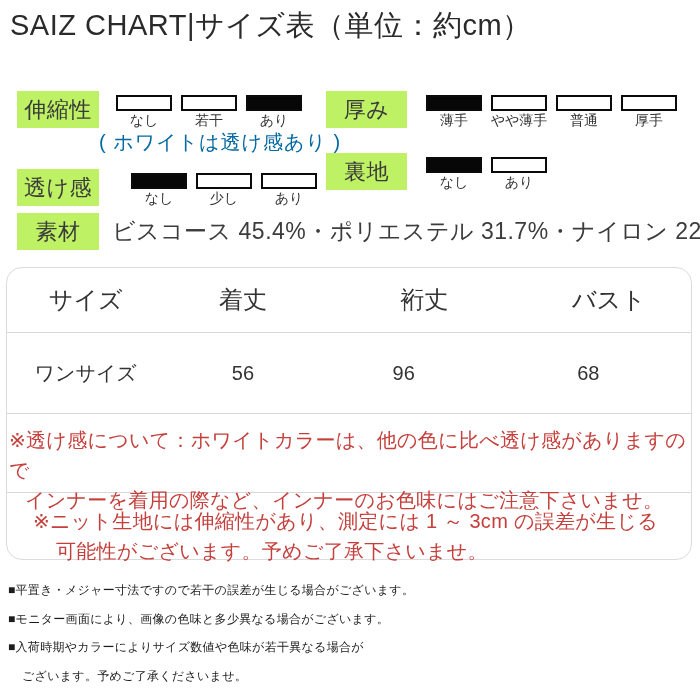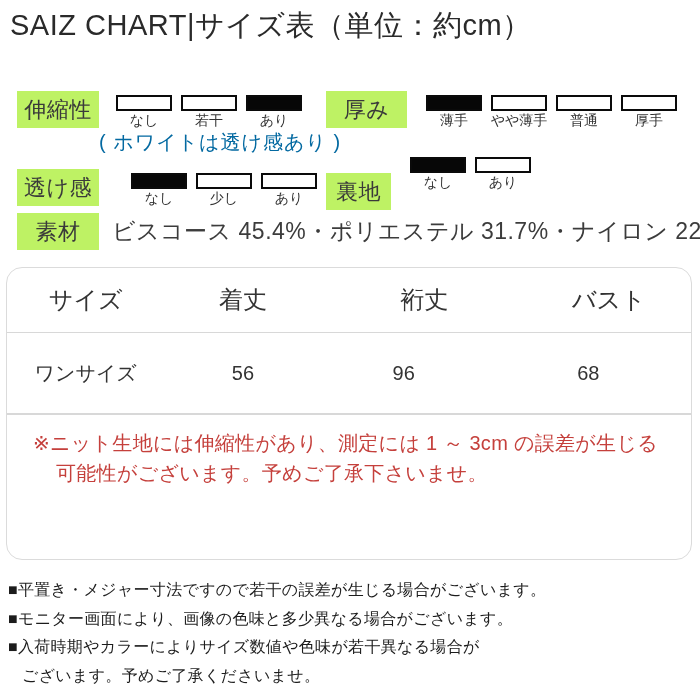--- a/index.html
+++ b/index.html
@@ -63,21 +63,21 @@
 
   .red-note{color:#c5403c;font-size:20px;line-height:30px;letter-spacing:0.3px;}
   .red-note-1{padding:11px 2px 0 2px;height:67px;}
   .red-note-1 .l2{padding-left:16px;}
   .red-note-2{padding:13px 2px 0 26px;}
   .red-note-2 .l2{padding-left:23px;}
 
   
   .black-notes{
     position:absolute;left:8px;top:576px;width:688px;
-    font-size:16px;line-height:28.5px;color:#1c1c1c;letter-spacing:0.3px;
+    font-size:12px;line-height:28.5px;color:#1c1c1c;letter-spacing:0.3px;
   }
   .black-notes .indent{padding-left:14px;}
 </style>
 </head>
 <body>
 
 <div class="stage">
 
   <div class="title">SAIZ CHART|サイズ表（単位：約cm）</div>
 
@@ -135,21 +135,21 @@
         <div class="opt-label">少し</div>
       </div>
       <div class="spec-option">
         <div class="bar"></div>
         <div class="opt-label">あり</div>
       </div>
     </div>
   </div>
 
   <div class="spec-group" style="left:326px;top:153px;">
-    <div class="spec-label" style="width:65px;margin-top:20px;">裏地</div>
+    <div class="spec-label" style="width:81px;">裏地</div>
     <div class="spec-options" style="margin-left:16px;">
       <div class="spec-option">
         <div class="bar filled"></div>
         <div class="opt-label">なし</div>
       </div>
       <div class="spec-option">
         <div class="bar"></div>
         <div class="opt-label">あり</div>
       </div>
     </div>
@@ -168,20 +168,24 @@
       <div class="tbl-cell c2">バスト</div>
     </div>
     <div class="divider"></div>
     <div class="tbl-row data">
       <div class="tbl-cell c0">ワンサイズ</div>
       <div class="tbl-cell c1">56</div>
       <div class="tbl-cell c2">96</div>
       <div class="tbl-cell c3">68</div>
     </div>
     <div class="divider"></div>
+    <div class="red-note red-note-1">
+      <div class="l1">※透け感について：ホワイトカラーは、他の色に比べ透け感がありますので</div>
+      <div class="l2">インナーを着用の際など、インナーのお色味にはご注意下さいませ。</div>
+    </div>
     <div class="divider"></div>
     <div class="red-note red-note-2">
       <div class="l1">※ニット生地には伸縮性があり、測定には 1 ～ 3cm の誤差が生じる</div>
       <div class="l2">可能性がございます。予めご了承下さいませ。</div>
     </div>
   </div>
 
   <div class="black-notes">
     <div>■平置き・メジャー寸法ですので若干の誤差が生じる場合がございます。</div>
     <div>■モニター画面により、画像の色味と多少異なる場合がございます。</div>

